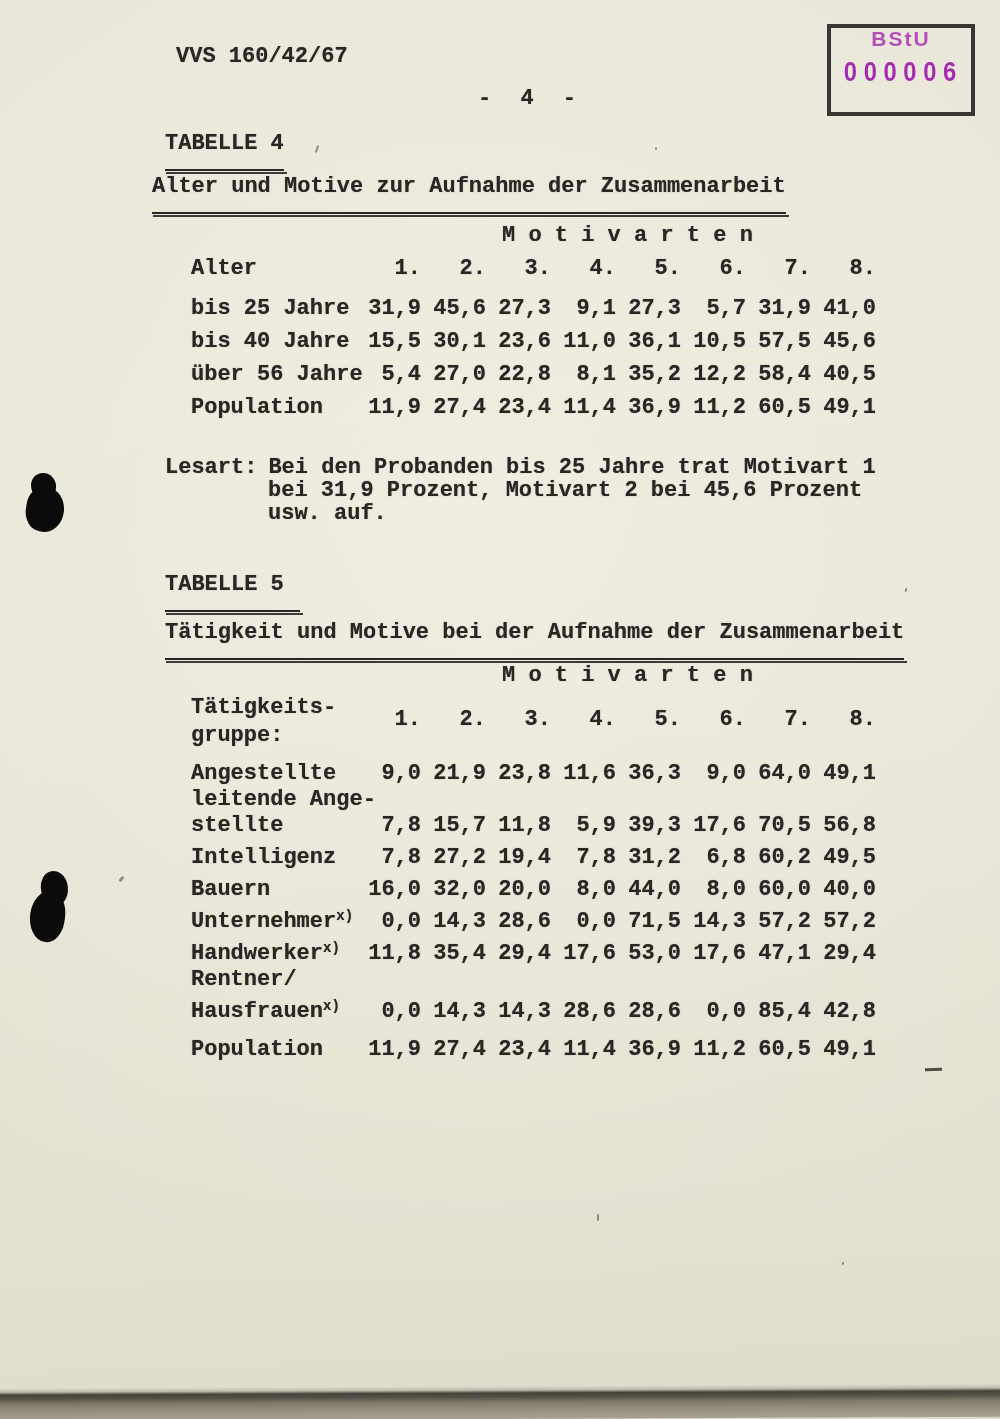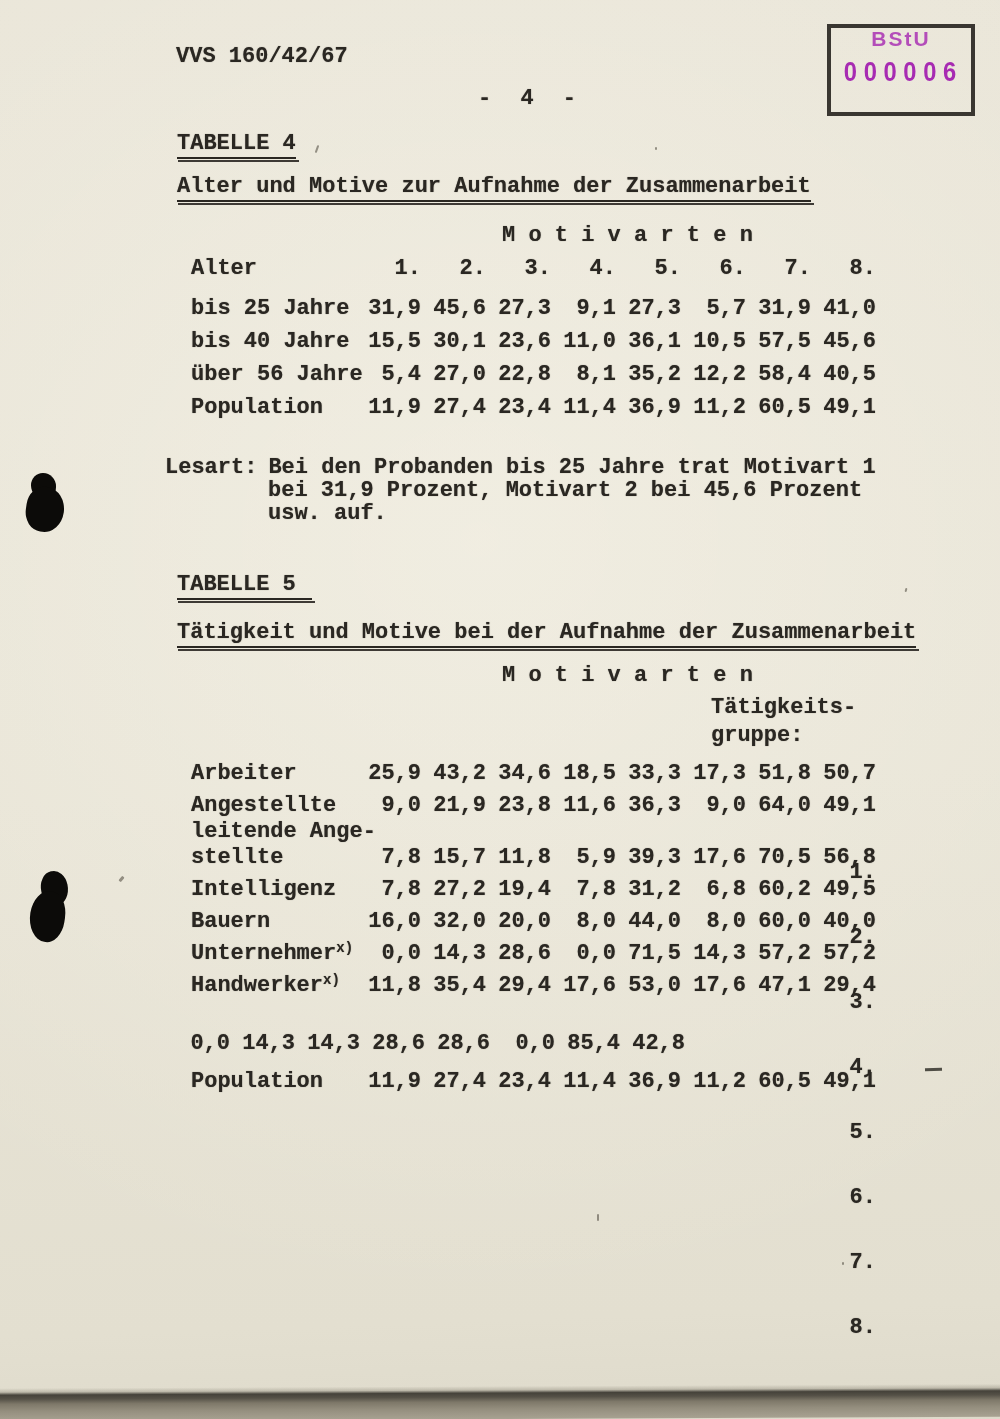--- a/index.html
+++ b/index.html
@@ -26,38 +26,38 @@
   .stamp{
     position:absolute;left:827px;top:24px;width:140px;height:84px;
     border:4px solid #2b2823;text-align:center;
     font-family:"Liberation Sans","DejaVu Sans",sans-serif;
     color:#a21caf;opacity:0.92;
   }
   .stamp-org{font-size:21px;font-weight:700;letter-spacing:2px;margin-top:0px;opacity:0.82;transform:scaleY(0.92);}
   .stamp-num{font-size:25px;font-weight:600;letter-spacing:7px;margin-top:5px;text-indent:5px;transform:scale(0.95,1.12);}
 
   
-  .dblu{position:relative;display:inline-block;border-bottom:2px solid currentColor;padding-bottom:1px;margin-left:12px;}
+  .dblu{position:relative;display:inline-block;border-bottom:2px solid currentColor;padding-bottom:13px;}
   .dblu::after{content:"";position:absolute;left:1px;right:-3px;bottom:-5px;height:2px;background:currentColor;opacity:0.9;}
   .pad-r{padding-right:16px;}
 
   
   .mt{position:absolute;left:165px;}
   .trow{display:flex;align-items:flex-end;}
   .t4 .trow{height:33px;line-height:33px;}
   .t5 .trow{height:32px;line-height:32px;}
   .trow.twol{height:52px;}
   .lbl{flex:0 0 165px;width:165px;white-space:nowrap;text-align:left;margin-left:26px;}
   .lbl.two div:first-child{line-height:20px;}
   .lbl.two div:last-child{line-height:32px;}
   .c{flex:0 0 65px;width:65px;text-align:right;white-space:nowrap;}
   .ghead-txt{margin-left:337px;}
   .t4 .hrow{margin-bottom:7px;}
   .t5 .hrow{margin-bottom:10px;}
-  .trow.top{align-items:flex-end;height:56px;flex-direction:column;}
+  .trow.top{align-items:center;height:56px;}
   .trow.top .lbl.two div:first-child{line-height:32px;}
   .trow.top .lbl.two div:last-child{line-height:24px;}
   .trow.gap{margin-top:6px;}
   sup{font-size:14px;vertical-align:7px;font-weight:700;}
 
   
   .lesart{position:absolute;left:165px;top:456px;line-height:23px;}
   .les-label{margin-right:11px;}
   .les-cont{padding-left:103px;}
 
@@ -89,21 +89,21 @@
   <div class="stamp-org">BStU</div>
   <div class="stamp-num">000006</div>
 </div>
 
 <div class="tw abs" style="left:478px;top:86px;letter-spacing:8px;">- 4 -</div>
 
 <div class="tw abs" style="left:165px;top:131px;">
   <span class="dblu">TABELLE 4</span>
 </div>
 
-<div class="tw abs" style="left:165px;top:174px;">
+<div class="tw abs" style="left:152px;top:174px;">
   <span class="dblu">Alter und Motive zur Aufnahme der Zusammenarbeit</span>
 </div>
 
 <div class="tw mt t4" style="top:219px;">
     <div class="trow ghead">
       <span class="ghead-txt">M o t i v a r t e n</span>
     </div>
     <div class="trow hrow">
       <div class="lbl">
         <div>Alter</div>
@@ -198,33 +198,20 @@
       <div class="c hd">2.</div>
       <div class="c hd">3.</div>
       <div class="c hd">4.</div>
       <div class="c hd">5.</div>
       <div class="c hd">6.</div>
       <div class="c hd">7.</div>
       <div class="c hd">8.</div>
     </div>
     <div class="trow drow">
       <div class="lbl">
-        <div>Arbeiter</div>
-      </div>
-      <div class="c">25,9</div>
-      <div class="c">43,2</div>
-      <div class="c">34,6</div>
-      <div class="c">18,5</div>
-      <div class="c">33,3</div>
-      <div class="c">17,3</div>
-      <div class="c">51,8</div>
-      <div class="c">50,7</div>
-    </div>
-    <div class="trow drow">
-      <div class="lbl">
         <div>Angestellte</div>
       </div>
       <div class="c">9,0</div>
       <div class="c">21,9</div>
       <div class="c">23,8</div>
       <div class="c">11,6</div>
       <div class="c">36,3</div>
       <div class="c">9,0</div>
       <div class="c">64,0</div>
       <div class="c">49,1</div>
@@ -289,20 +276,24 @@
       <div class="c">11,8</div>
       <div class="c">35,4</div>
       <div class="c">29,4</div>
       <div class="c">17,6</div>
       <div class="c">53,0</div>
       <div class="c">17,6</div>
       <div class="c">47,1</div>
       <div class="c">29,4</div>
     </div>
     <div class="trow drow twol gap">
+      <div class="lbl two">
+        <div>Rentner/</div>
+        <div>Hausfrauen<sup>x)</sup></div>
+      </div>
       <div class="c">0,0</div>
       <div class="c">14,3</div>
       <div class="c">14,3</div>
       <div class="c">28,6</div>
       <div class="c">28,6</div>
       <div class="c">0,0</div>
       <div class="c">85,4</div>
       <div class="c">42,8</div>
     </div>
     <div class="trow drow gap">

